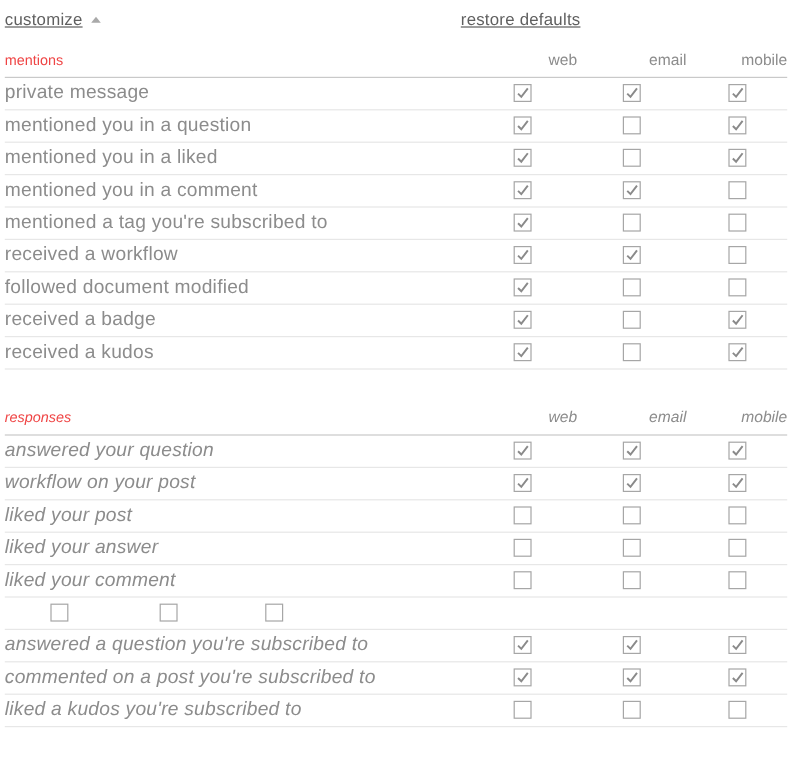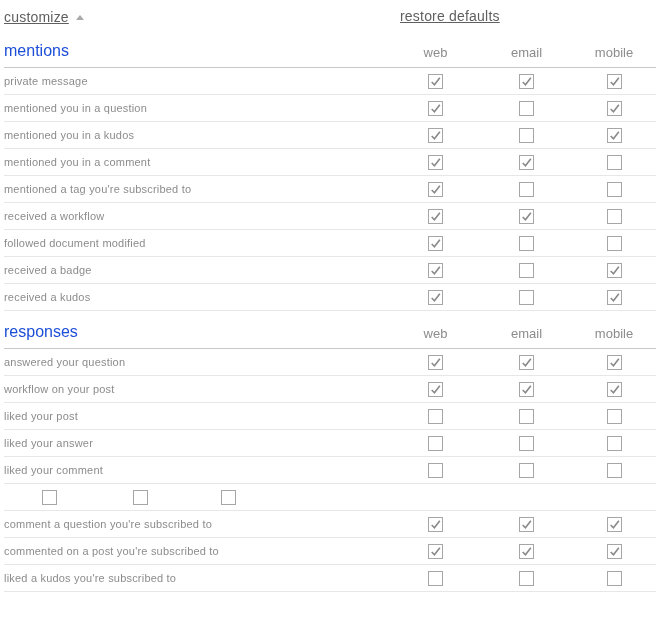--- a/index.html
+++ b/index.html
@@ -7,40 +7,40 @@
     width:668px;height:636px;overflow:hidden;
     font-family:"Liberation Sans", sans-serif;
     -webkit-font-smoothing:antialiased;
   }
   .page{padding:8px 0 0 4px;width:652px;}
   .topbar{position:relative;height:20px;}
   .link{
     color:#5f5f5f;font-size:14px;text-decoration:underline;cursor:pointer;
     letter-spacing:.2px;
   }
-  .restore{position:absolute;left:396px;top:0;}
+  .restore{position:absolute;left:380px;top:0;}
   .tri-up{
     display:inline-block;width:0;height:0;margin-left:7px;
     border-left:4px solid transparent;border-right:4px solid transparent;
     border-bottom:5px solid #a9a9a9;vertical-align:2px;
   }
   .section{margin-top:14px;}
-  .section + .section{margin-top:12px;}
+  .section + .section{margin-top:32px;font-style:italic;}
   .sec-header{
     display:flex;align-items:flex-end;padding-bottom:7px;
     border-bottom:1px solid #c9c9c9;
   }
-  .sec-title{flex:1;font-size:16px;color:#1d4ed8;}
+  .sec-title{flex:1;font-size:12px;color:#ef4444;}
   .cols{width:266px;display:grid;grid-template-columns:91px 91px 84px;}
-  .col-h{text-align:center;font-size:13px;color:#8c8c8c;}
+  .col-h{text-align:right;font-size:13px;color:#8c8c8c;}
   .row{
     display:flex;align-items:center;height:26px;
     border-bottom:1px solid #e7e7e7;
   }
-  .row-label{flex:1;font-size:11px;color:#8c8c8c;letter-spacing:.2px;}
+  .row-label{flex:1;font-size:16px;color:#8c8c8c;letter-spacing:.2px;}
   .cell{text-align:center;}
   .cb{
     display:inline-block;width:13px;height:13px;box-sizing:content-box;
     border:1px solid #a6a6a6;background:#ffffff;position:relative;
     cursor:pointer;vertical-align:middle;
   }
   .cb svg{position:absolute;left:0;top:0;width:13px;height:13px;}
 </style>
 </head>
 <body>
@@ -80,21 +80,21 @@
             <span class="cell"><span class="cb checked" role="checkbox" aria-checked="true"><svg viewBox="0 0 12 12">
                   <polyline points="2.5,6.5 5,9 10,2.5" fill="none" stroke="#8a8a8a" stroke-width="1.5"></polyline>
                 </svg></span></span>
             <span class="cell"><span class="cb" role="checkbox" aria-checked="false"></span></span>
             <span class="cell"><span class="cb checked" role="checkbox" aria-checked="true"><svg viewBox="0 0 12 12">
                   <polyline points="2.5,6.5 5,9 10,2.5" fill="none" stroke="#8a8a8a" stroke-width="1.5"></polyline>
                 </svg></span></span>
           </div>
         </div>
         <div class="row">
-          <span class="row-label">mentioned you in a kudos</span>
+          <span class="row-label">mentioned you in a liked</span>
           <div class="cols">
             <span class="cell"><span class="cb checked" role="checkbox" aria-checked="true"><svg viewBox="0 0 12 12">
                   <polyline points="2.5,6.5 5,9 10,2.5" fill="none" stroke="#8a8a8a" stroke-width="1.5"></polyline>
                 </svg></span></span>
             <span class="cell"><span class="cb" role="checkbox" aria-checked="false"></span></span>
             <span class="cell"><span class="cb checked" role="checkbox" aria-checked="true"><svg viewBox="0 0 12 12">
                   <polyline points="2.5,6.5 5,9 10,2.5" fill="none" stroke="#8a8a8a" stroke-width="1.5"></polyline>
                 </svg></span></span>
           </div>
         </div>
@@ -229,21 +229,21 @@
           </div>
         </div>
         <div class="row">
           <div class="cols">
             <span class="cell"><span class="cb" role="checkbox" aria-checked="false"></span></span>
             <span class="cell"><span class="cb" role="checkbox" aria-checked="false"></span></span>
             <span class="cell"><span class="cb" role="checkbox" aria-checked="false"></span></span>
           </div>
         </div>
         <div class="row">
-          <span class="row-label">comment a question you're subscribed to</span>
+          <span class="row-label">answered a question you're subscribed to</span>
           <div class="cols">
             <span class="cell"><span class="cb checked" role="checkbox" aria-checked="true"><svg viewBox="0 0 12 12">
                   <polyline points="2.5,6.5 5,9 10,2.5" fill="none" stroke="#8a8a8a" stroke-width="1.5"></polyline>
                 </svg></span></span>
             <span class="cell"><span class="cb checked" role="checkbox" aria-checked="true"><svg viewBox="0 0 12 12">
                   <polyline points="2.5,6.5 5,9 10,2.5" fill="none" stroke="#8a8a8a" stroke-width="1.5"></polyline>
                 </svg></span></span>
             <span class="cell"><span class="cb checked" role="checkbox" aria-checked="true"><svg viewBox="0 0 12 12">
                   <polyline points="2.5,6.5 5,9 10,2.5" fill="none" stroke="#8a8a8a" stroke-width="1.5"></polyline>
                 </svg></span></span>

